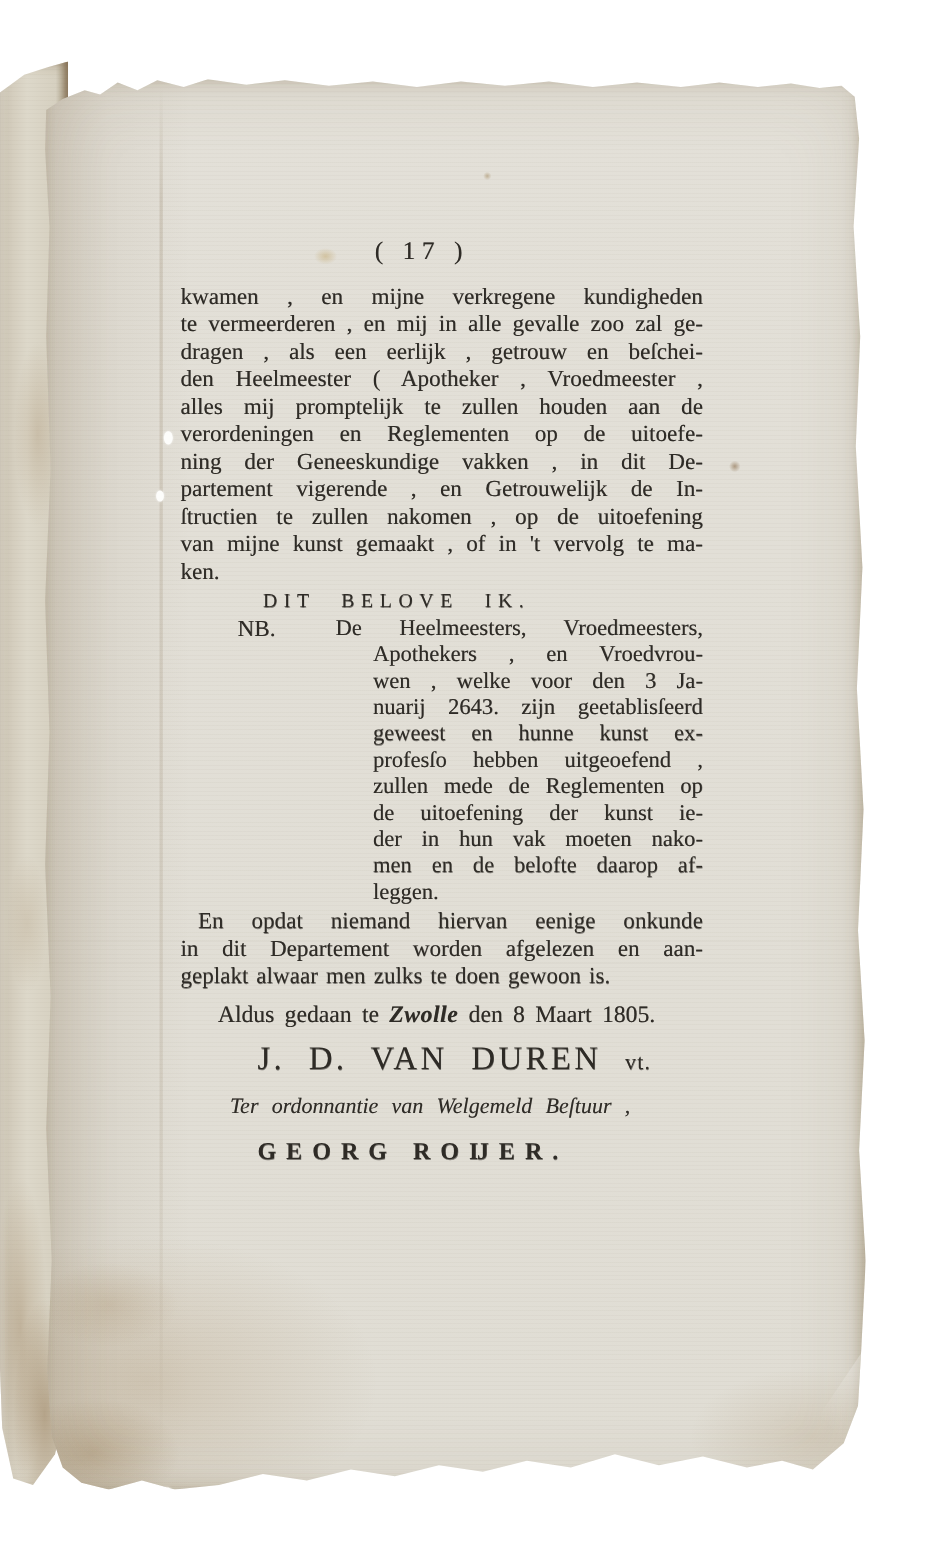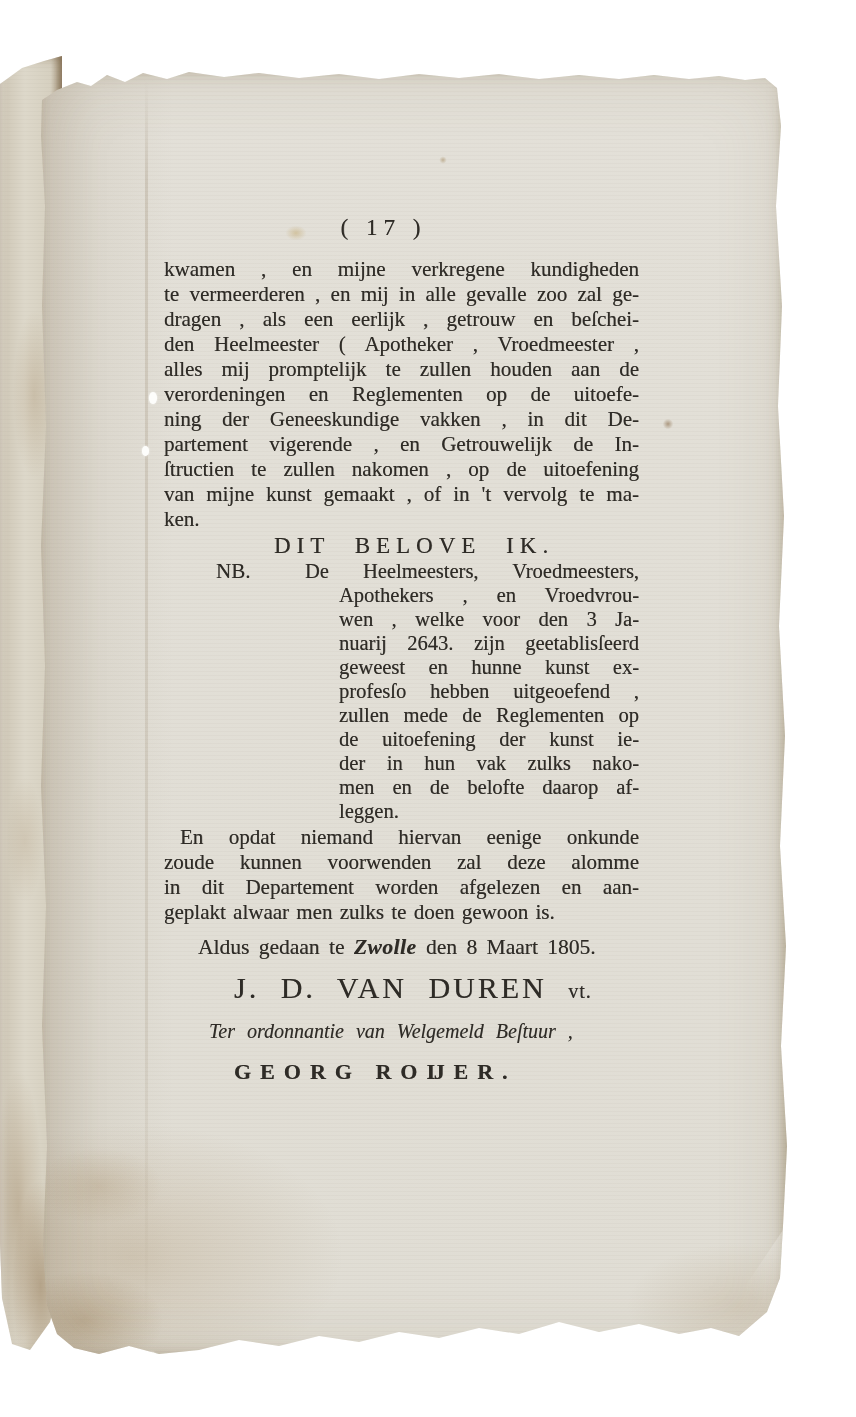--- a/index.html
+++ b/index.html
@@ -68,22 +68,22 @@
   .speck.s2{left:103px;top:380px;width:7px;height:10px;}
   .speck.s3{left:108px;top:1286px;width:9px;height:8px;}
 
   
   .column{position:absolute;left:125px;top:0;width:475px;}
   .txt{color:var(--ink);text-shadow:.3px .3px .5px rgba(46,42,38,.55);}
   .pageno{margin-top:148px;text-align:center;transform:translateX(-18px);
           font-size:23px;letter-spacing:6px;line-height:27px;}
   .body-par{margin-top:16px;font-size:21px;line-height:25px;word-spacing:2px;}
   .jline{text-align:justify;text-align-last:justify;}
-  .promise{margin-top:1px;font-size:23px;line-height:26px;letter-spacing:6px;
-           word-spacing:13px;margin-left:110px;white-space:nowrap;}
+  .promise{margin-top:1px;font-size:18px;line-height:26px;letter-spacing:6px;
+           word-spacing:13px;margin-left:75px;white-space:nowrap;}
   .nb-row{position:relative;margin-top:0;font-size:20.5px;line-height:24px;}
   .nb-label{position:absolute;left:52px;top:0;font-size:21px;}
   .nb-block{margin-left:175px;width:300px;word-spacing:1.5px;}
   .nb-block .first{margin-left:-34px;width:334px;}
   .closing{margin-top:2px;font-size:21px;line-height:25px;word-spacing:2px;}
   .closing .indent{text-indent:16px;}
   .dateline{margin-top:9px;margin-left:34px;font-size:21.5px;line-height:26px;word-spacing:4px;white-space:nowrap;font-family:Liberation Serif, serif;}
   .place{font-style:italic;font-weight:bold;letter-spacing:.5px;}
   .signature{margin-top:10px;margin-left:70px;font-size:30px;line-height:36px;
              letter-spacing:3px;word-spacing:11px;white-space:nowrap;}
@@ -133,29 +133,28 @@
         <div class="nb-label txt">NB.</div>
         <div class="nb-block txt">
           <div class="jline first">De Heelmeesters, Vroedmeesters,</div>
           <div class="jline">Apothekers , en Vroedvrou-</div>
           <div class="jline">wen , welke voor den 3 Ja-</div>
           <div class="jline">nuarij 2643. zijn geetablisſeerd</div>
           <div class="jline">geweest en hunne kunst ex-</div>
           <div class="jline">profesſo hebben uitgeoefend ,</div>
           <div class="jline">zullen mede de Reglementen op</div>
           <div class="jline">de uitoefening der kunst ie-</div>
-          <div class="jline">der in hun vak zulks nako-</div>
+          <div class="jline">der in hun vak moeten nako-</div>
           <div class="jline">men en de belofte daarop af-</div>
           <div>leggen.</div>
         </div>
       </div>
 
       <div class="closing txt">
         <div class="jline indent">En opdat niemand hiervan eenige onkunde</div>
-        <div class="jline">zoude kunnen voorwenden zal deze alomme</div>
         <div class="jline">in dit Departement worden afgelezen en aan-</div>
         <div>geplakt alwaar men zulks te doen gewoon is.</div>
       </div>
 
       <div class="dateline txt"><span>Aldus gedaan te </span><span class="place">Zwolle</span><span> den 8 Maart 1805.</span></div>
 
       <div class="signature txt"><span>J. D. VAN DUREN</span> <span class="sig-suffix">vt.</span></div>
 
       <div class="ordinance txt">Ter ordonnantie van Welgemeld Beſtuur ,</div>
 

